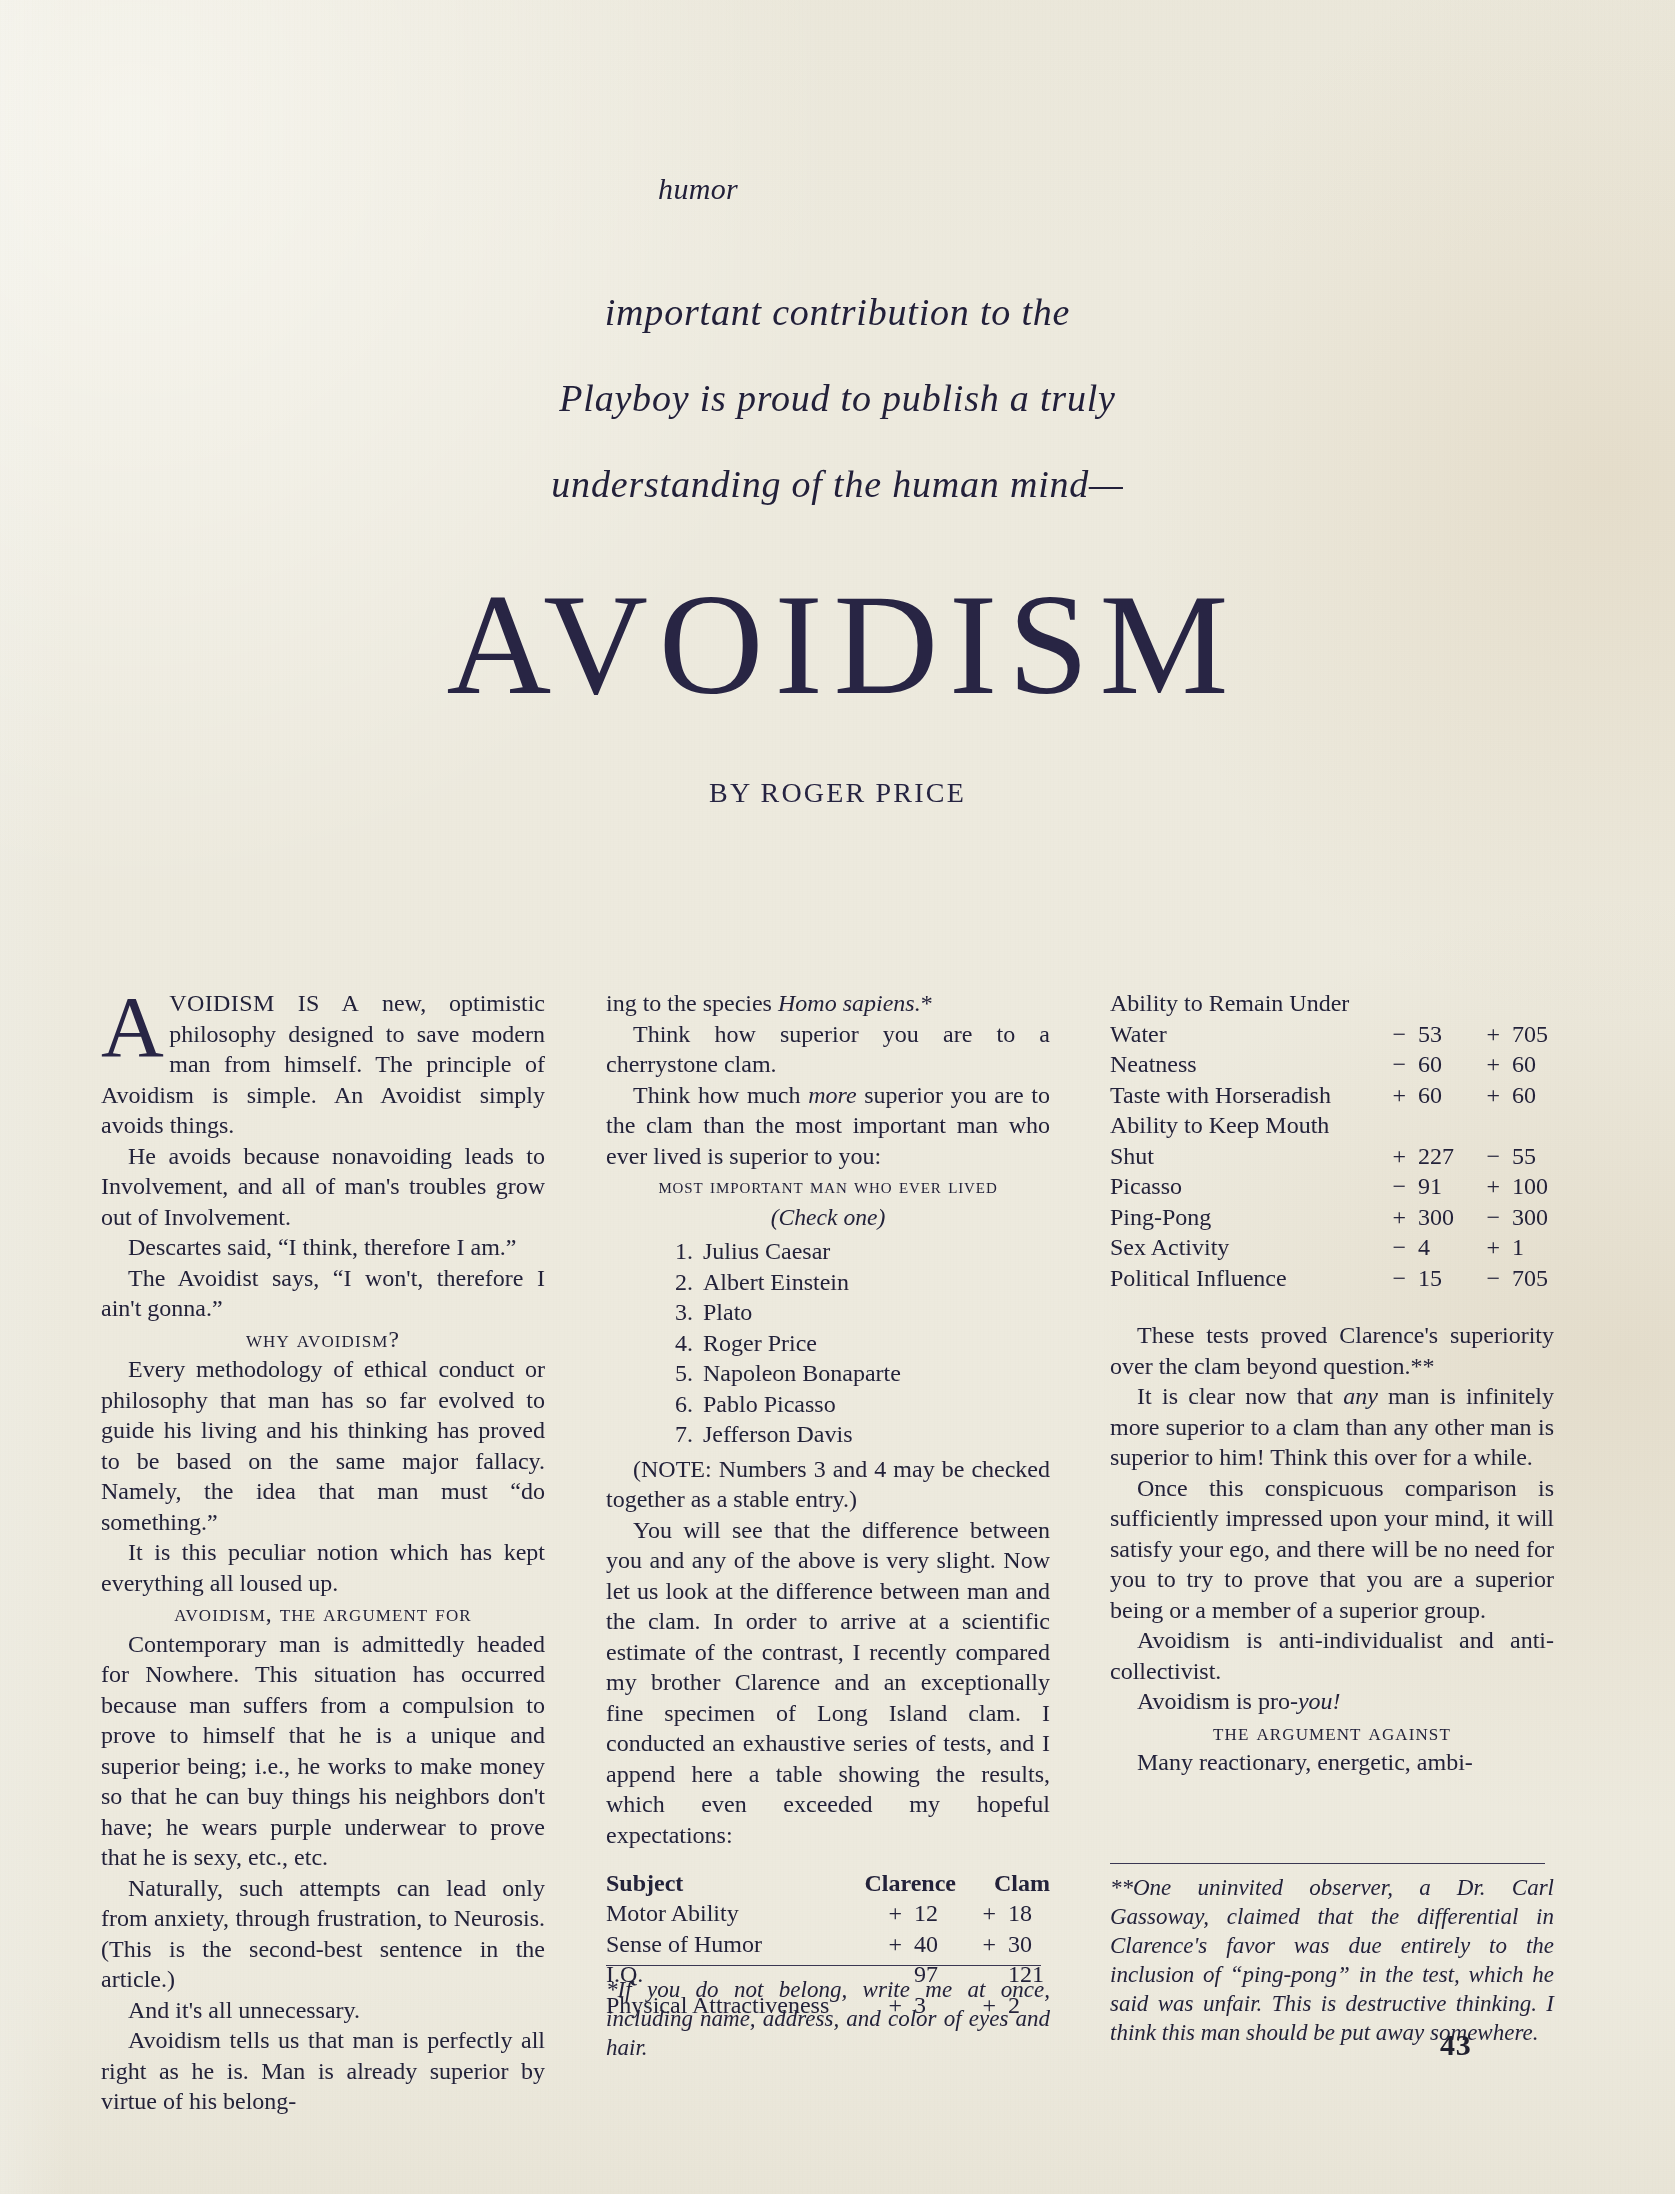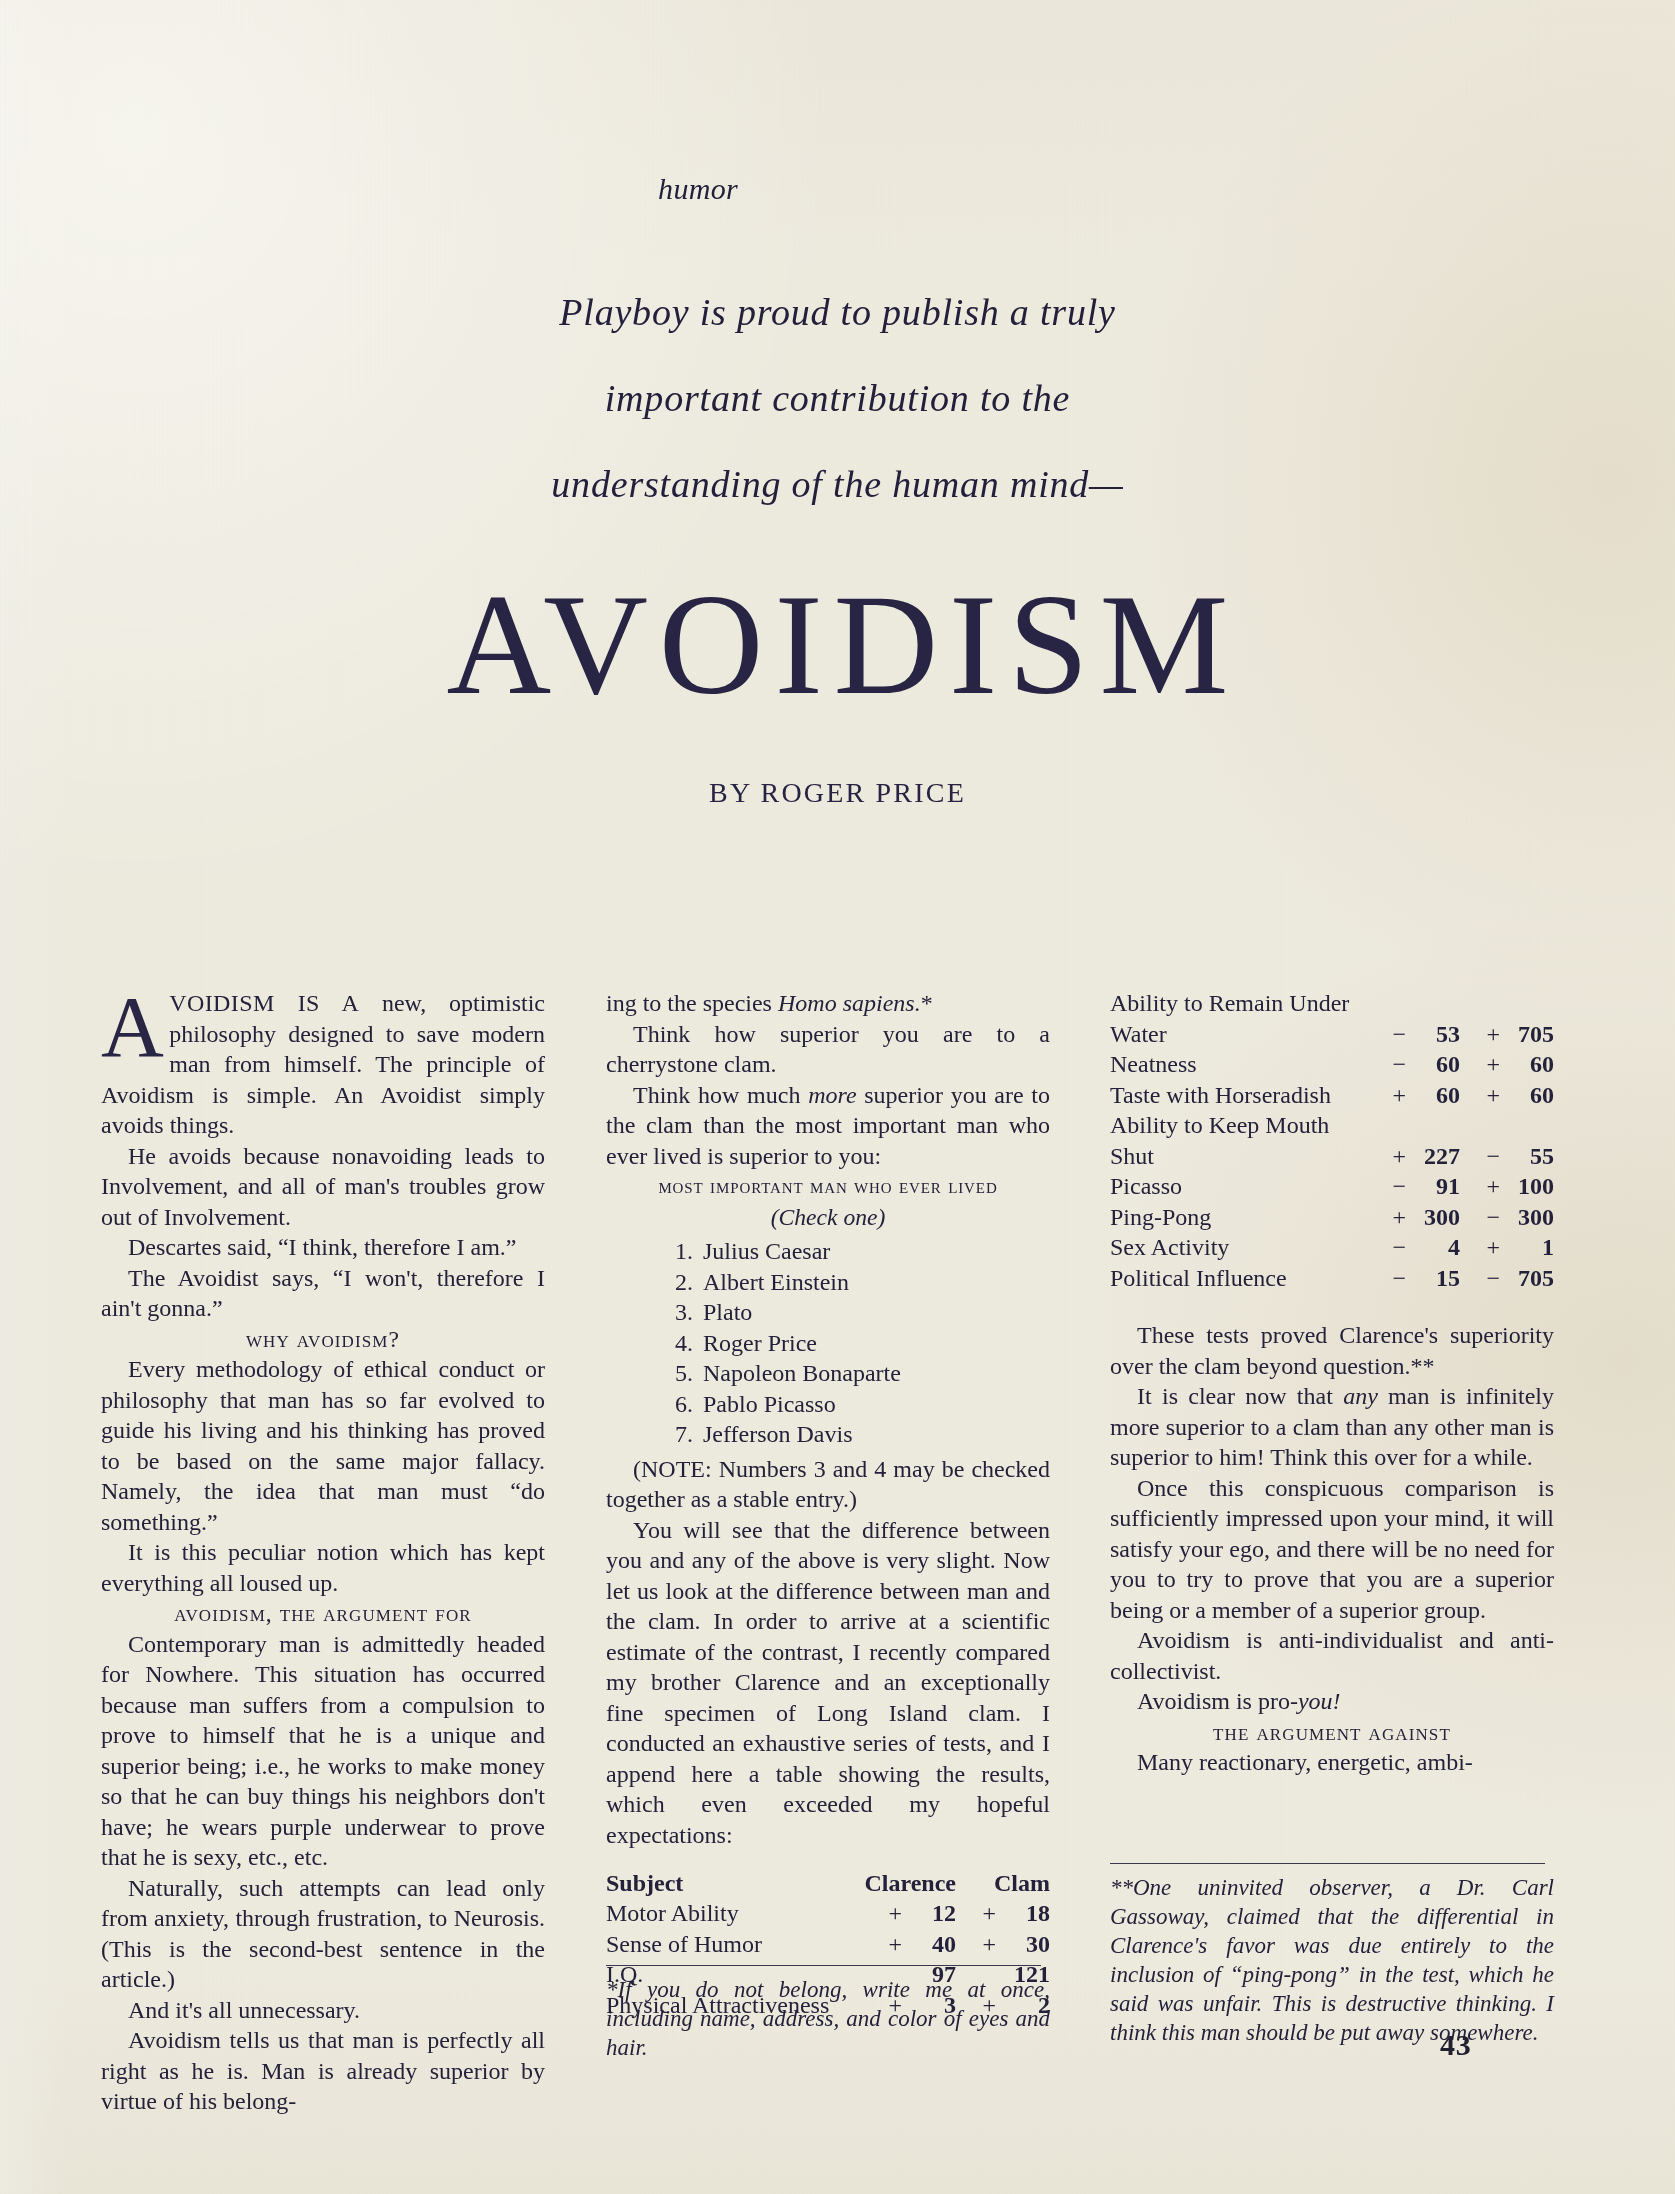--- a/index.html
+++ b/index.html
@@ -125,21 +125,21 @@
     font-size:24px;
     line-height:30.5px;
   }
   table.scores td { padding:0; vertical-align:baseline; }
   table.scores td.subj { text-align:left; white-space:nowrap; }
   table.scores td.v1 { text-align:right; width:101px; white-space:nowrap; }
   table.scores td.v2 { text-align:right; width:94px; white-space:nowrap; }
   table.scores tr.hdr td { font-weight:bold; }
   td.indent { padding-left:25.6px; }
   .sgn { display:inline-block; width:25.6px; text-align:left; }
-  .numv { display:inline-block; min-width:42px; text-align:right;font-weight:bold; }
+  .numv { display:inline-block; min-width:42px; text-align:left; }
 
   .totals { font-size:24px; line-height:30.5px; white-space:nowrap; }
   .totals .t-row { padding-left:38px; }
   .totals .t-row2 { padding-left:188px; }
   .tg1 { display:inline-block; width:168px; }
   .tg2 { display:inline-block; width:101px; }
   .tg3 { display:inline-block; width:79px; }
 
   
   .fn {
@@ -164,22 +164,22 @@
 </head>
 <body>
 
 <div class="page">
   <div class="paper-tone"></div>
   <div class="grain"></div>
 
   <div class="kicker">humor</div>
 
   <div class="deck">
+    <div class="deck-line">important contribution to the</div>
     <div class="deck-line">Playboy is proud to publish a truly</div>
-    <div class="deck-line">important contribution to the</div>
     <div class="deck-line">understanding of the human mind—</div>
   </div>
 
   <div class="headline">AVOIDISM</div>
 
   <div class="byline">BY ROGER PRICE</div>
 
   <div class="cols">
 
     <div class="col c1">

